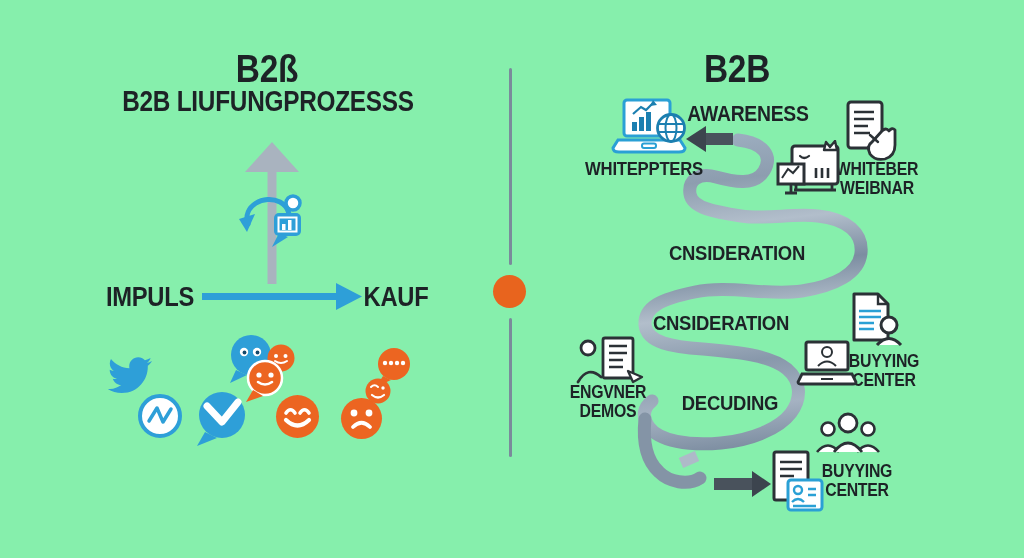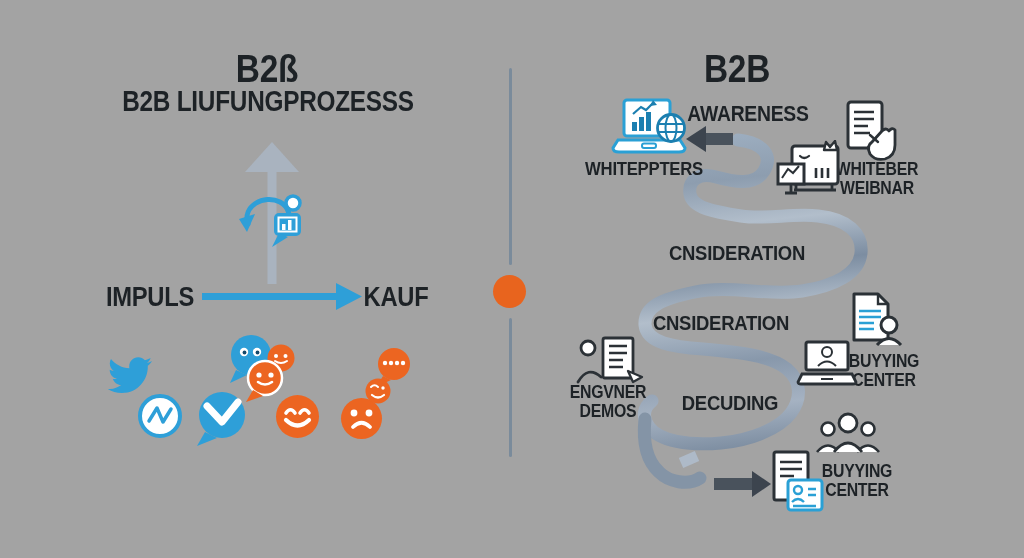--- a/index.html
+++ b/index.html
@@ -1,17 +1,17 @@
 <!DOCTYPE html>
 <html><head>
 <meta charset="utf-8">
 <style>
   html,body{margin:0;padding:0;background:#ffffff;}
   .canvas{
-    position:relative;width:1024px;height:558px;background:#a3a3a3;overflow:hidden;
+    position:relative;width:1024px;height:558px;background:#86efac;overflow:hidden;
     font-family:"Liberation Sans",sans-serif;
   }
   .lbl{
     position:absolute;font-weight:bold;color:#1d2226;white-space:nowrap;
     transform:translateX(-50%) scaleX(0.88);transform-origin:center;
     letter-spacing:-0.3px;
   }
   .lbl2{
     position:absolute;font-weight:bold;color:#1d2226;text-align:center;
     transform:translateX(-50%) scaleX(0.88);transform-origin:center;

